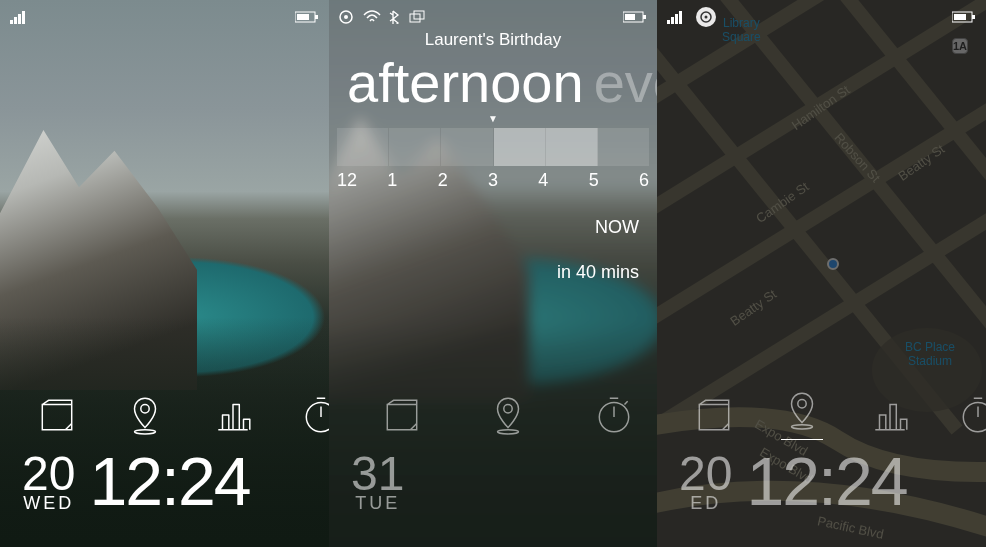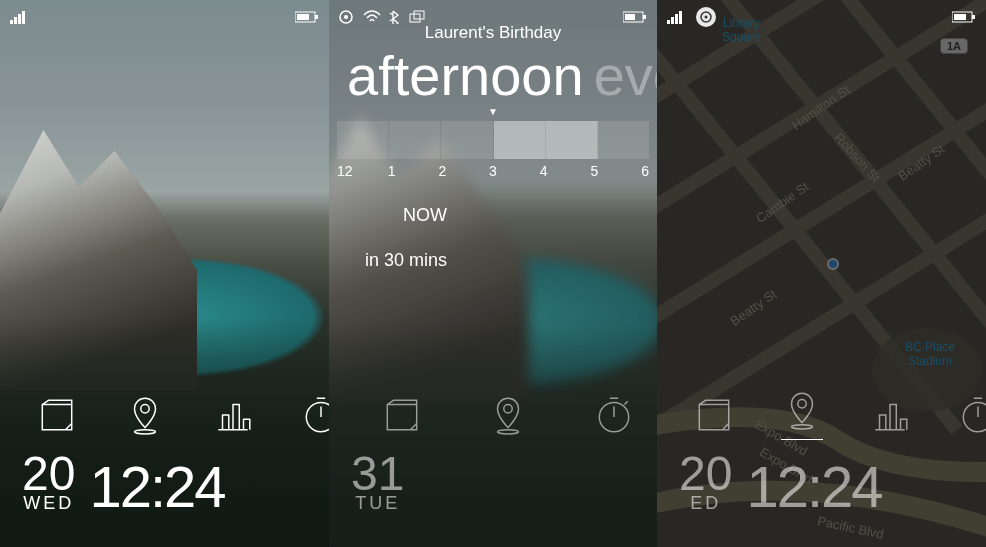--- a/index.html
+++ b/index.html
@@ -53,42 +53,42 @@
     position:absolute; left:0; right:0; bottom: 30px; padding: 0 22px 6px;
   }
   .dockicons { display:flex; gap: 46px; align-items:flex-end; padding-left: 14px; margin-bottom: 12px;}
   .p2 .dockicons { gap: 64px; padding-left: 30px; }
   .dockicons svg { width:42px; height:42px; stroke:#fff; fill:none; stroke-width:1.4; }
   .dim .dockicons svg, .dim .clockrow { opacity:.55; }
   .clockrow { display:flex; align-items:flex-end; gap: 14px; font-weight:200; }
   .datecol { text-align:center; line-height:.9; }
   .datecol .daynum { font-size: 48px; display:block; }
   .datecol .dayname { font-size: 18px; letter-spacing:3px; display:block; font-weight:400; }
-  .time { font-size: 58px; line-height:.85; letter-spacing: -2px; }
+  .time { font-size: 68px; line-height:.85; letter-spacing: -2px; }
 
   
   .agenda {
-    position:absolute; top:0; left:0; right:0; padding: 9px 0 0;
+    position:absolute; top:0; left:0; right:0; padding: 16px 0 0;
   }
   .subtitle { text-align:center; font-size:17px; font-weight:300; margin-top:14px;}
   .heading { text-align:center; padding: 0 18px; white-space:nowrap; overflow:hidden;}
   .heading .main { font-size:56px; font-weight:200; }
   .heading .next { font-size:56px; font-weight:200; opacity:.35; margin-left:10px;}
   .pointer { text-align:center; font-size:10px; opacity:.95; margin-top:-2px;}
   .timeline {
     display:flex; margin: 4px 8px 0; height: 38px; background: rgba(255,255,255,.12);
   }
   .timeline .slot { flex:1; border-right:1px solid rgba(0,0,0,.08); }
   .timeline .slot.busy { background: rgba(255,255,255,.35); }
   .timeline .slot:last-child{ border:none; }
-  .hourlabels { display:flex; margin: 4px 8px 0; font-size:14px; font-weight:300;}
+  .hourlabels { display:flex; margin: 4px 8px 0; font-size:18px; font-weight:300;}
   .hourlabels span{ flex:1; text-align:left; }
   .hourlabels span:last-child{ text-align:right; flex:0; }
   .events { margin: 24px 18px 0; }
-  .event { display:flex; margin-bottom: 22px; gap:2px;}
+  .event { display:flex; margin-bottom: 22px; gap:2px;justify-content:flex-end;}
   .event .when { width: 100px; text-align:right; font-size:18px; font-weight:300; padding-top:2px;}
   .event .what .title { font-size:22px; font-weight:300; }
   .event .what .sub { font-size:15px; font-weight:300; }
   .event .what .sub .loc { text-decoration:underline; }
 
   
   .bg-map {
     position:absolute; inset:0;
     background: #3b382f;
   }
@@ -102,21 +102,21 @@
   .street {
     position:absolute; color:#aea98e; font-size:13px; white-space:nowrap;
     font-weight:400;
   }
   .landmark {
     position:absolute; color:#0ea5e9; font-size:12px; text-align:center; line-height:1.2;
   }
   .shield {
     position:absolute; right:18px; top:38px;
     background:#eee; color:#222; font-size:11px; font-weight:600;
-    border-radius:4px; padding:1px 6px; border:1px solid #888;
+    border-radius:4px; padding:1px 0; border:1px solid #888;
   }
   .locpin {
     display:inline-flex; background: rgba(255,255,255,.9);
     border-radius:50%; padding:4px; margin-left:3px;
   }
   .p3 .dockicons svg { fill:none; stroke:#fff; }
   .p3 .dockicons .active svg { stroke:#fff; }
   .underline { border-bottom:1.5px solid #fff; padding-bottom:4px; }
 
 </style>
@@ -239,21 +239,21 @@
         <span>3</span>
         <span>4</span>
         <span>5</span>
         <span>6</span>
       </div>
     <div class="events" id="events">
         <div class="event">
           <div class="when">NOW</div>
         </div>
         <div class="event">
-          <div class="when">in 30 mins</div>
+          <div class="when">in 40 mins</div>
         </div>
       </div>
   </div>
 
   <div class="dock">
     <div class="dockicons">
       <span><svg viewBox="0 0 40 40">
             <path d="M6 10h28v24H6z M6 10l6-4h22v4 M28 34l6-6"></path>
           </svg></span>
       <span><svg viewBox="0 0 40 40">

